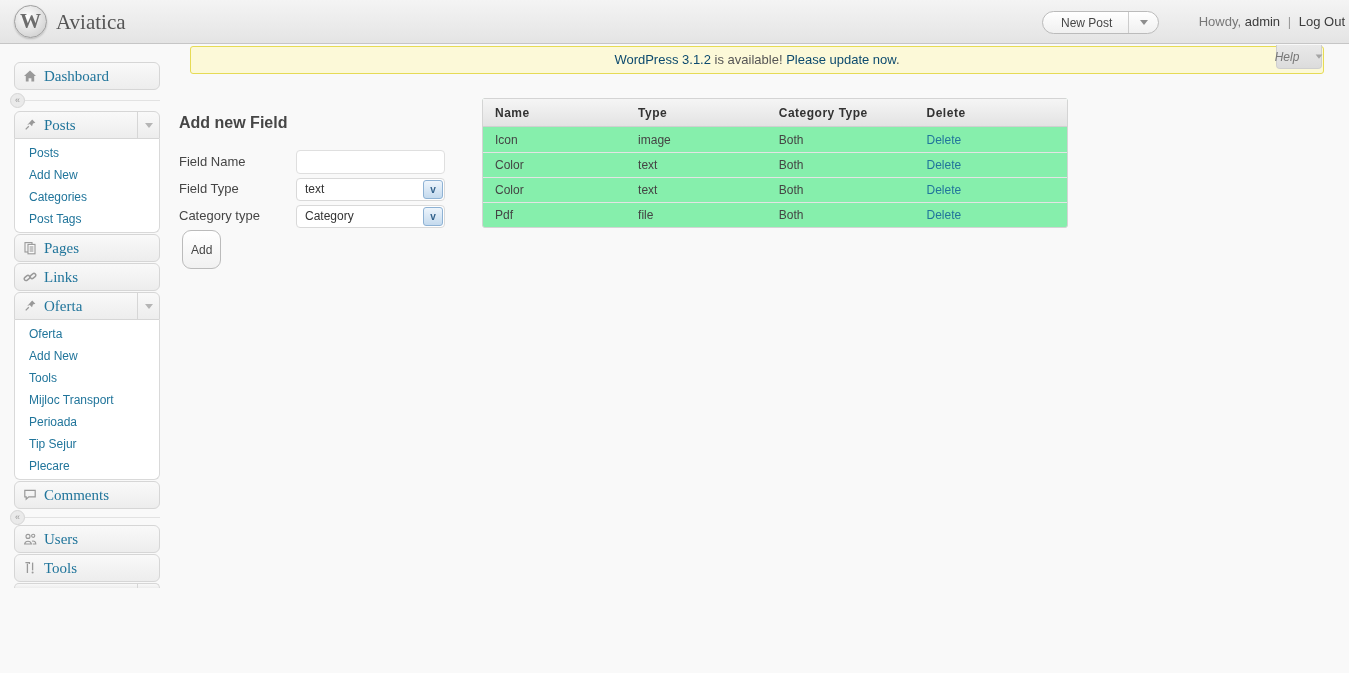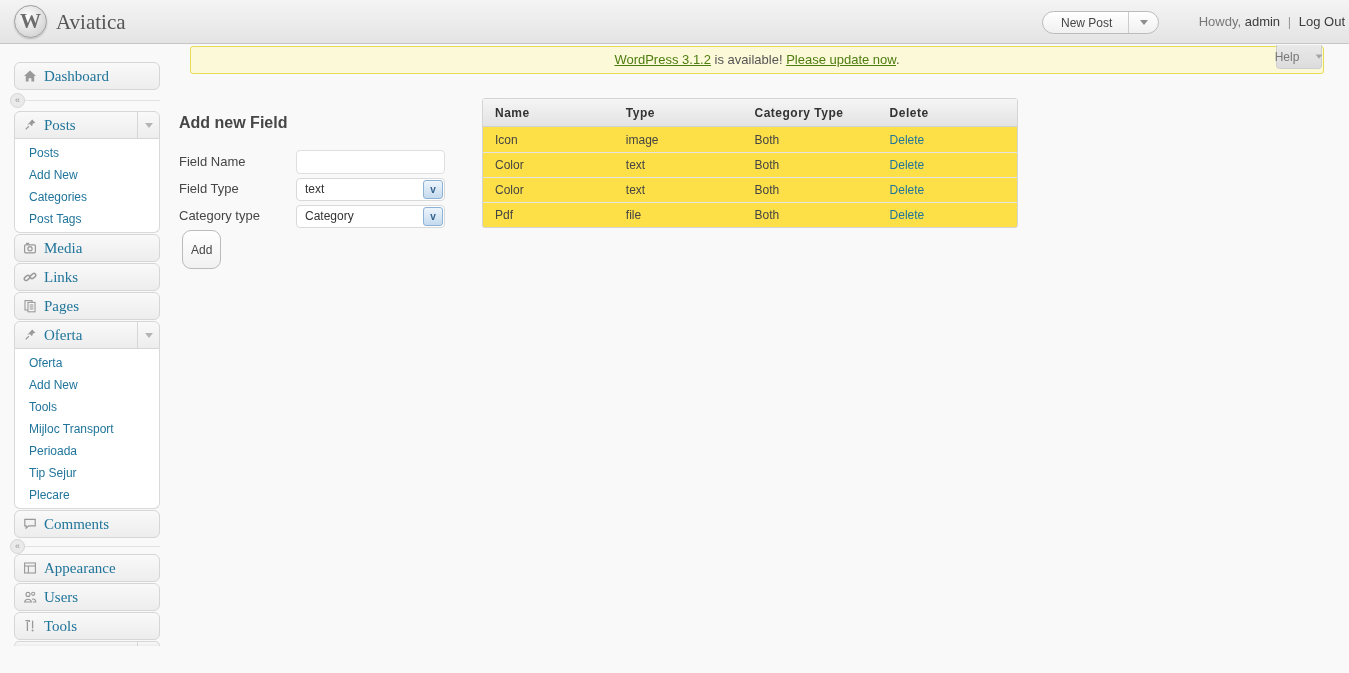--- a/index.html
+++ b/index.html
@@ -62,31 +62,32 @@
 
   
   #notice {
     position:absolute; left:190px; top:46px; width:1134px; height:28px;
     background:#fcf9d8;
     border:1px solid #e6db55; border-radius:3px;
     text-align:center; line-height:26px;
     color:#555; font-size:13px;
     z-index:1;
   }
-  #notice a { color:#4d7c0f; text-decoration:underline; }
+  #notice a { color:#0c4a6e; }
 
   
   #helptab {
     position:absolute; right:27px; top:45px; width:46px; height:24px;
     background:linear-gradient(#e9e9e9, #dcdcdc);
     border:1px solid #cfcfcf; border-top:none;
     border-radius:0 0 4px 4px;
     display:flex; align-items:center; justify-content:center; gap:16px;
     color:#777; font-size:12px; cursor:pointer;
     z-index:2;
+    font-style:italic;
   }
   #helptab .tri-down { border-top-color:#a5a5a5; transform:scale(.85); }
 
   
   #sidebar { position:absolute; left:14px; top:62px; width:146px; }
   .mi {
     height:28px; border:1px solid #d6d6d6; border-radius:6px;
     background:linear-gradient(#f9f9f9, #ededed);
     display:flex; align-items:center;
     padding-left:7px; margin-bottom:1px;
@@ -175,23 +176,23 @@
     position:absolute; left:182px; top:230px;
     height:39px; padding:0 8px;
     background:linear-gradient(#ffffff, #f1f1f1);
     border:1px solid #bbb; border-radius:9px;
     font-size:12px; color:#464646; cursor:pointer;
     font-family:"Liberation Sans", sans-serif;
   }
 
   
   #fields-table {
-    position:absolute; left:482px; top:98px; width:536px;
+    position:absolute; left:482px; top:98px; width:586px;
     border-collapse:separate; border-spacing:0;
-    background:#fde047;
+    background:#86efac;
     border:1px solid #d4d4d4; border-radius:3px;
   }
   #fields-table th {
     height:28px; text-align:left; padding-left:12px;
     background:linear-gradient(#f5f5f5, #e3e3e3);
     border-bottom:1px solid #d0d0d0;
     font-size:12px; font-weight:bold; color:#333;
     letter-spacing:.5px;
   }
   #fields-table td {
@@ -265,58 +266,46 @@
       </span>
     </div>
     <div class="submenu">
       <a href="#" class="sub">Posts</a>
       <a href="#" class="sub">Add New</a>
       <a href="#" class="sub">Categories</a>
       <a href="#" class="sub">Post Tags</a>
     </div>
   </div>
 
-  <div class="mi">
-    <span class="ico">
-      <svg width="14" height="14" viewBox="0 0 14 14">
-          <g fill="none" stroke="#999" stroke-width="1.2">
-            <rect x="1.6" y="3.8" width="10.8" height="8" rx="1"></rect>
-            <circle cx="7" cy="7.8" r="2.1"></circle>
-            <rect x="3" y="1.8" width="3.2" height="1.6" fill="#999" stroke="none"></rect>
-          </g>
-        </svg>
-    </span>
-    <span class="milabel">Media</span>
-  </div>
-
-  <div class="mi">
-    <span class="ico">
-      <svg width="14" height="14" viewBox="0 0 14 14">
-          <g fill="none" stroke="#999" stroke-width="1.4">
-            <rect x="1" y="6.2" width="6" height="3.6" rx="1.8" transform="rotate(-40 4 8)"></rect>
-            <rect x="7" y="4.2" width="6" height="3.6" rx="1.8" transform="rotate(-40 10 6)"></rect>
-          </g>
-        </svg>
-    </span>
-    <span class="milabel">Links</span>
-  </div>
 
   <div class="mi">
     <span class="ico">
       <svg width="14" height="14" viewBox="0 0 14 14">
           <g fill="none" stroke="#999" stroke-width="1.1">
             <rect x="2" y="1.6" width="7" height="9.4"></rect>
             <rect x="5" y="3.4" width="7" height="9.4" fill="#f9f9f9"></rect>
             <line x1="6.6" y1="6" x2="10.4" y2="6"></line>
             <line x1="6.6" y1="8" x2="10.4" y2="8"></line>
             <line x1="6.6" y1="10" x2="10.4" y2="10"></line>
           </g>
         </svg>
     </span>
     <span class="milabel">Pages</span>
+  </div>
+
+  <div class="mi">
+    <span class="ico">
+      <svg width="14" height="14" viewBox="0 0 14 14">
+          <g fill="none" stroke="#999" stroke-width="1.4">
+            <rect x="1" y="6.2" width="6" height="3.6" rx="1.8" transform="rotate(-40 4 8)"></rect>
+            <rect x="7" y="4.2" width="6" height="3.6" rx="1.8" transform="rotate(-40 10 6)"></rect>
+          </g>
+        </svg>
+    </span>
+    <span class="milabel">Links</span>
   </div>
 
   <div class="mgroup">
     <div class="mi mhead">
       <span class="ico">
         <svg width="14" height="14" viewBox="0 0 14 14">
             <g fill="#999">
               <path d="M9.2 1.6 l3.2 3.2 -2.4.8 -1 2.6 -2.2-2.2 -2.6 1 Z"></path>
               <rect x="2" y="9.2" width="4.4" height="1.3" transform="rotate(-45 4.2 9.8)"></rect>
             </g>
@@ -345,32 +334,20 @@
         </svg>
     </span>
     <span class="milabel">Comments</span>
   </div>
 
   <div class="sep sep2">
     <span class="sep-line"></span>
     <span class="sep-btn">«</span>
   </div>
 
-  <div class="mi">
-    <span class="ico">
-      <svg width="14" height="14" viewBox="0 0 14 14">
-          <g fill="none" stroke="#999" stroke-width="1.1">
-            <rect x="1.6" y="2" width="10.8" height="10"></rect>
-            <line x1="1.6" y1="5" x2="12.4" y2="5"></line>
-            <line x1="5.4" y1="5" x2="5.4" y2="12"></line>
-          </g>
-        </svg>
-    </span>
-    <span class="milabel">Appearance</span>
-  </div>
 
 
   <div class="mi">
     <span class="ico">
       <svg width="14" height="14" viewBox="0 0 14 14">
           <g fill="none" stroke="#999" stroke-width="1.1">
             <circle cx="5" cy="4.4" r="2"></circle>
             <path d="M1.6 12 a3.5 3.6 0 0 1 6.8 0 Z"></path>
             <circle cx="10.2" cy="3.8" r="1.6"></circle>
             <path d="M9 9.2 a2.8 2.8 0 0 1 3.8 2.8 h-3"></path>

